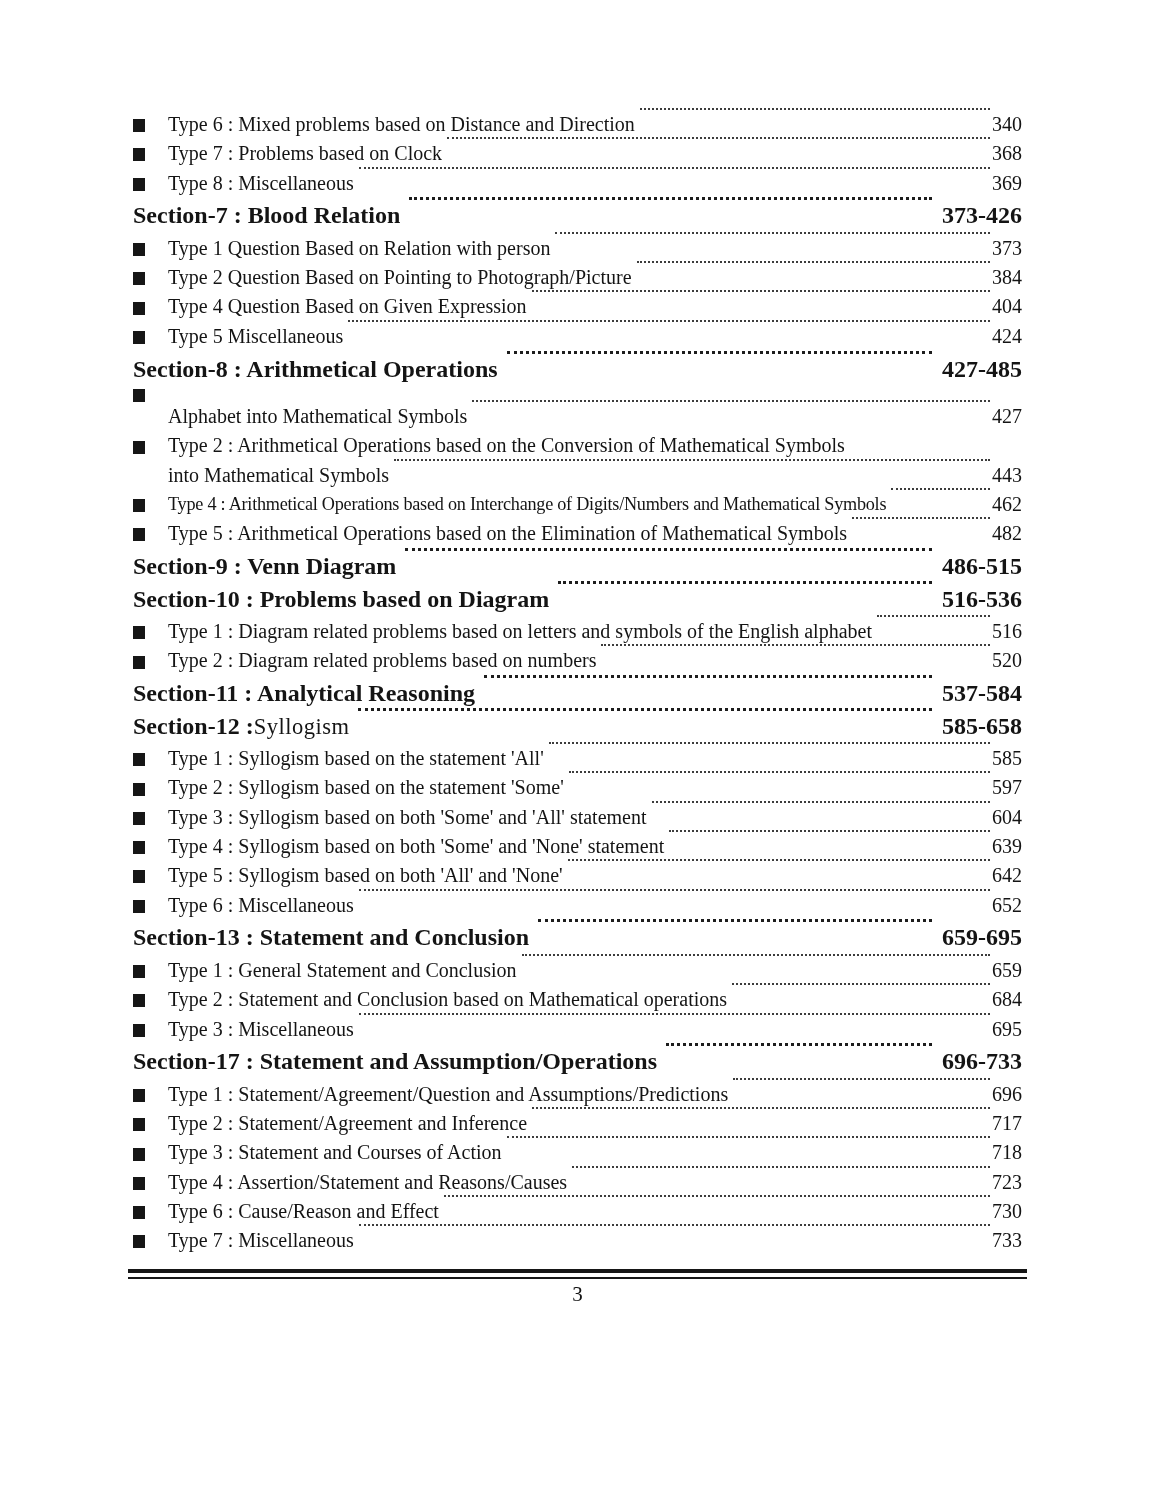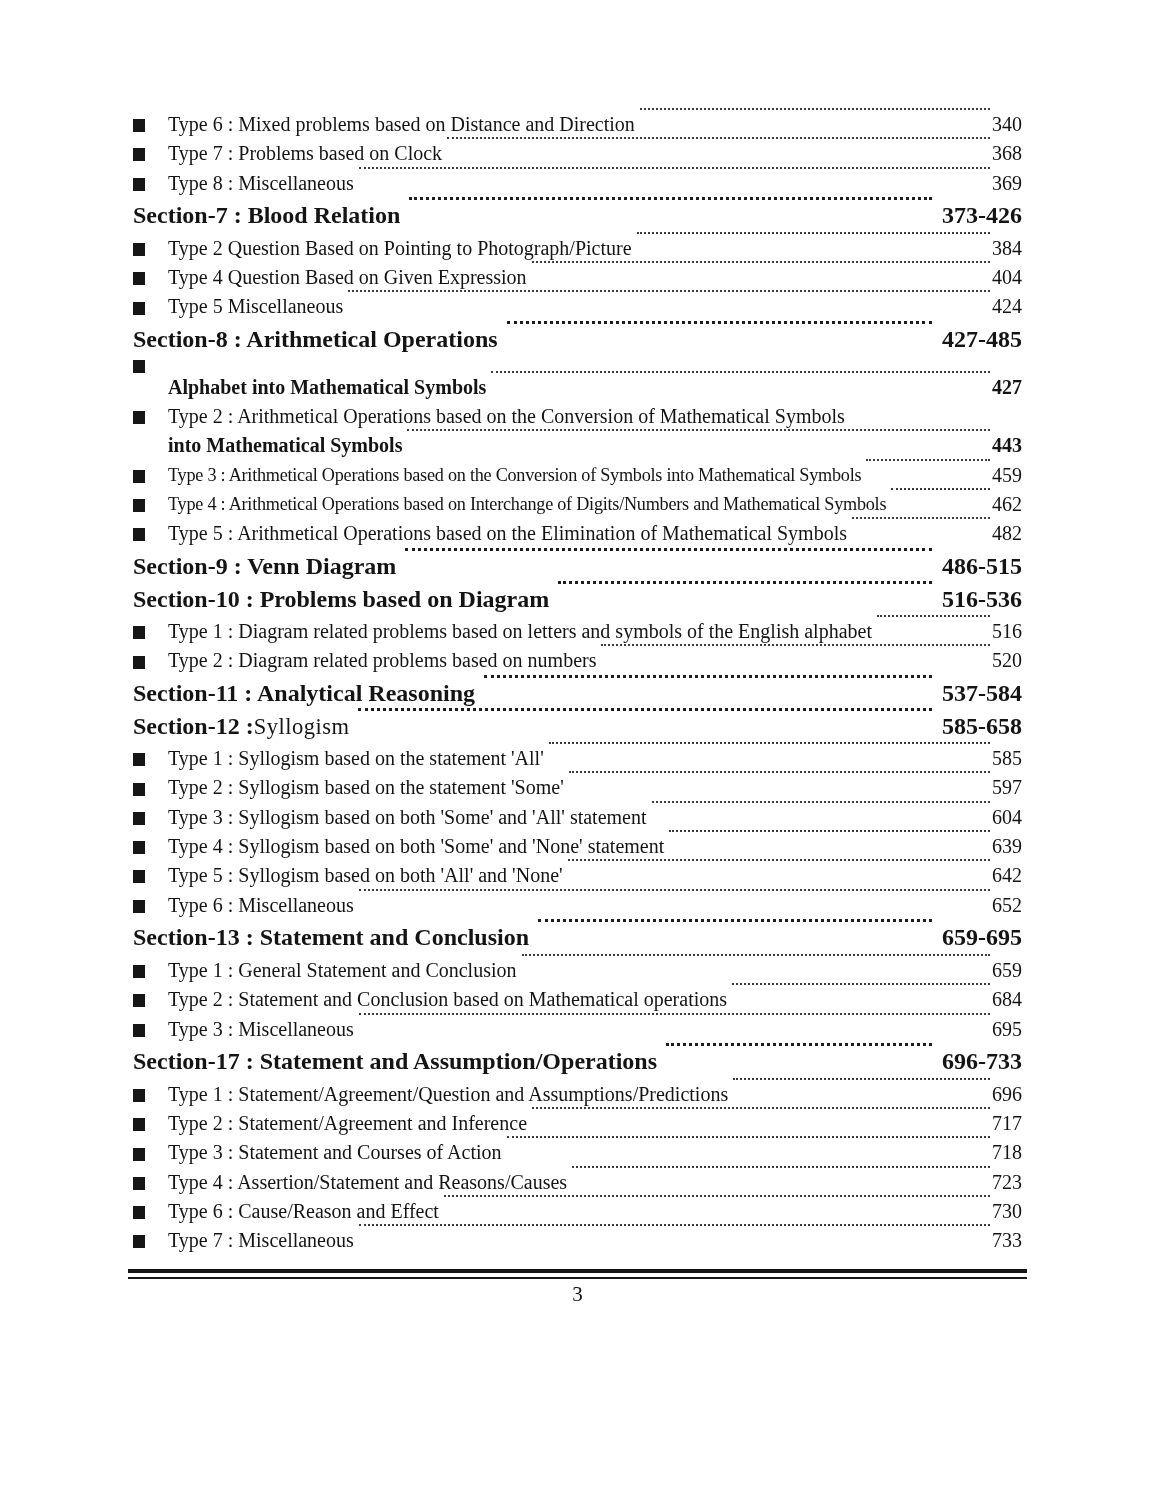--- a/index.html
+++ b/index.html
@@ -7,21 +7,21 @@
     width:1159px;height:1500px;overflow:hidden;
     font-family:"Liberation Serif","DejaVu Serif",serif;
     color:#141414;
     -webkit-font-smoothing:antialiased;
   }
   .page{padding:110px 137px 0 133px;}
   .row{display:flex;align-items:flex-start;}
   .row .txt{flex:0 1 auto;white-space:nowrap;}
   .item{font-size:20px;line-height:29.3px;}
   .item.condensed .txt{font-size:18.2px;letter-spacing:-0.25px;}
-  .item.cont{padding-left:35px;font-weight:bold;}
+  .item.cont{padding-left:35px;}
   .section{font-size:24px;font-weight:bold;line-height:29px;margin:3.5px 0;}
   .section .light{font-weight:normal;font-size:22.5px;letter-spacing:0.5px;}
   .bullet{
     flex:none;display:inline-block;width:12px;height:13px;
     background:#161616;margin-right:23px;align-self:center;margin-top:2px;
   }
   .lead{
     flex:1 1 12px;min-width:12px;height:0;
     border-bottom:2px dotted #3c3c3c;
     margin:0 2px 0 5px;align-self:baseline;transform:translateY(-2px);
@@ -57,20 +57,26 @@
         <span class="lead"></span>
         <span class="pg">369</span>
       </div>
       <div class="row section">
         <span class="txt">Section-7 : Blood Relation</span>
         <span class="lead"></span>
         <span class="pg">373-426</span>
       </div>
       <div class="row item">
         <span class="bullet"></span>
+        <span class="txt">Type 1 Question Based on Relation with person</span>
+        <span class="lead"></span>
+        <span class="pg">373</span>
+      </div>
+      <div class="row item">
+        <span class="bullet"></span>
         <span class="txt">Type 2 Question Based on Pointing to Photograph/Picture</span>
         <span class="lead"></span>
         <span class="pg">384</span>
       </div>
       <div class="row item">
         <span class="bullet"></span>
         <span class="txt">Type 4 Question Based on Given Expression</span>
         <span class="lead"></span>
         <span class="pg">404</span>
       </div>
@@ -94,26 +100,20 @@
         <span class="pg">427</span>
       </div>
       <div class="row item">
         <span class="bullet"></span>
         <span class="txt">Type 2 : Arithmetical Operations based on the Conversion of Mathematical Symbols</span>
       </div>
       <div class="row item cont">
         <span class="txt">into Mathematical Symbols</span>
         <span class="lead"></span>
         <span class="pg">443</span>
-      </div>
-      <div class="row item condensed">
-        <span class="bullet"></span>
-        <span class="txt">Type 3 : Arithmetical Operations based on the Conversion of Symbols into Mathematical Symbols</span>
-        <span class="lead"></span>
-        <span class="pg">459</span>
       </div>
       <div class="row item condensed">
         <span class="bullet"></span>
         <span class="txt">Type 4 : Arithmetical Operations based on Interchange of Digits/Numbers and Mathematical Symbols</span>
         <span class="lead"></span>
         <span class="pg">462</span>
       </div>
       <div class="row item">
         <span class="bullet"></span>
         <span class="txt">Type 5 : Arithmetical Operations based on the Elimination of Mathematical Symbols</span>

